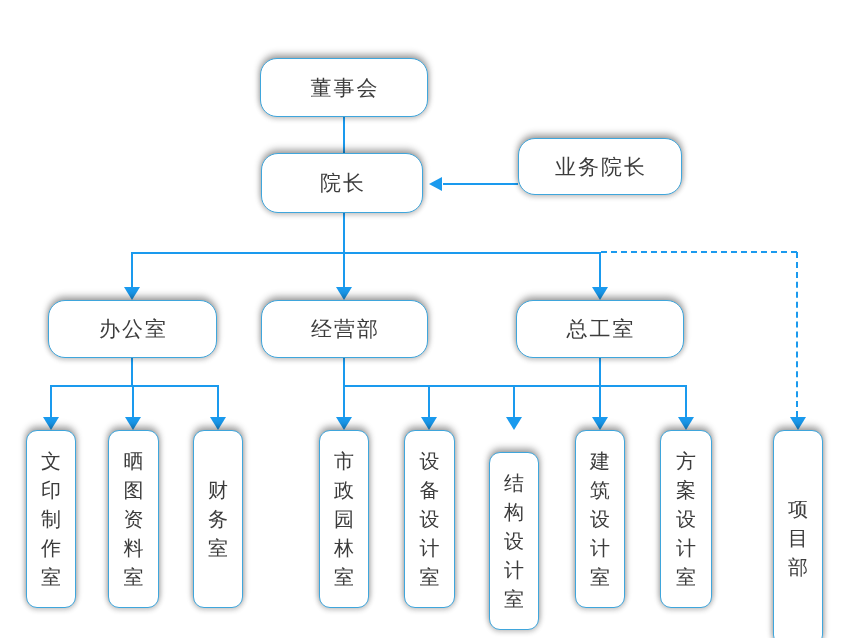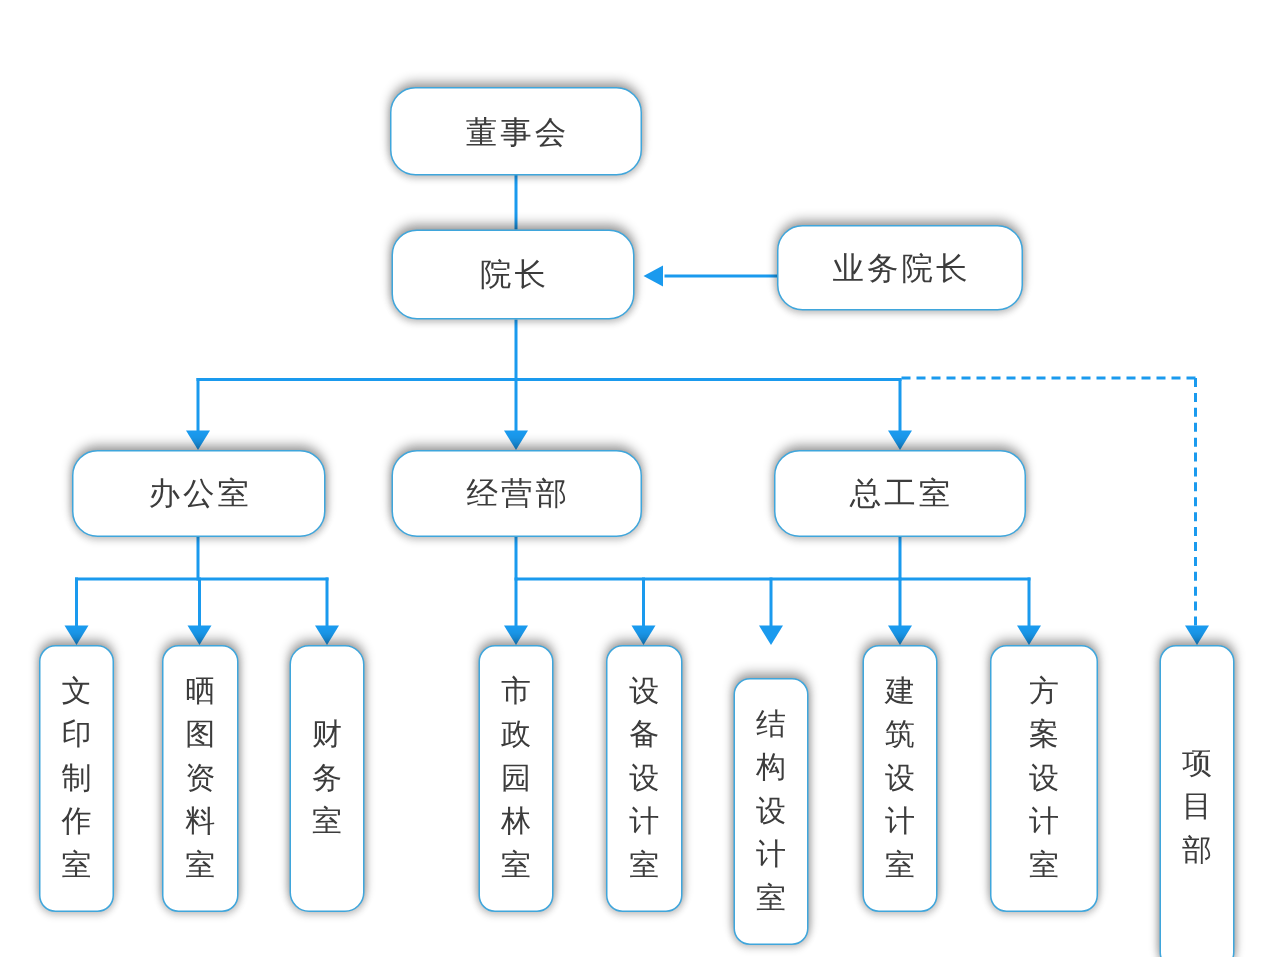--- a/index.html
+++ b/index.html
@@ -35,32 +35,32 @@
     display: block;
     width: 22px;
     line-height: 29px;
     text-align: center;
     word-break: break-all;
   }
 
   
   #n-board     { left:260px; top:36px;  width:168px; height:59px;margin-top:22px; }
   #n-dean      { left:261px; top:153px; width:162px; height:60px; }
-  #n-bizdean   { left:518px; top:150px; width:164px; height:57px;text-align:right; }
+  #n-bizdean   { left:518px; top:138px; width:164px; height:57px;text-align:right; }
   #n-office    { left:48px;  top:300px; width:169px; height:58px; }
   #n-ops       { left:261px; top:300px; width:167px; height:58px; }
   #n-chief     { left:516px; top:300px; width:168px; height:58px; }
   #n-print     { left:26px;  top:430px; width:50px; height:178px; }
   #n-blueprint { left:108px; top:430px; width:51px; height:178px; }
-  #n-finance   { left:193px; top:430px; width:50px; height:178px;border-radius:13px; }
+  #n-finance   { left:193px; top:430px; width:50px; height:178px; }
   #n-municipal { left:319px; top:430px; width:50px; height:178px; }
   #n-equipment { left:404px; top:430px; width:51px; height:178px; }
   #n-structure { left:489px; top:452px; width:50px; height:178px; }
   #n-arch      { left:575px; top:430px; width:50px; height:178px; }
-  #n-scheme    { left:660px; top:430px; width:72px; height:178px; }
+  #n-scheme    { left:660px; top:430px; width:52px; height:178px; }
   #n-project   { left:773px; top:430px; width:50px; height:216px; }
 
   
   .hl   { position:absolute; height:2px; background:#1a9aee; }
   .vl   { position:absolute; width:2px;  background:#1a9aee; }
   .hl-d { position:absolute; height:0; border-top:2px dashed #1a9aee; }
   .vl-d { position:absolute; width:0;  border-left:2px dashed #1a9aee; }
   .ar-d { position:absolute; width:0; height:0;
           border-left:8px solid transparent; border-right:8px solid transparent;
           border-top:13px solid #1a9aee; }

